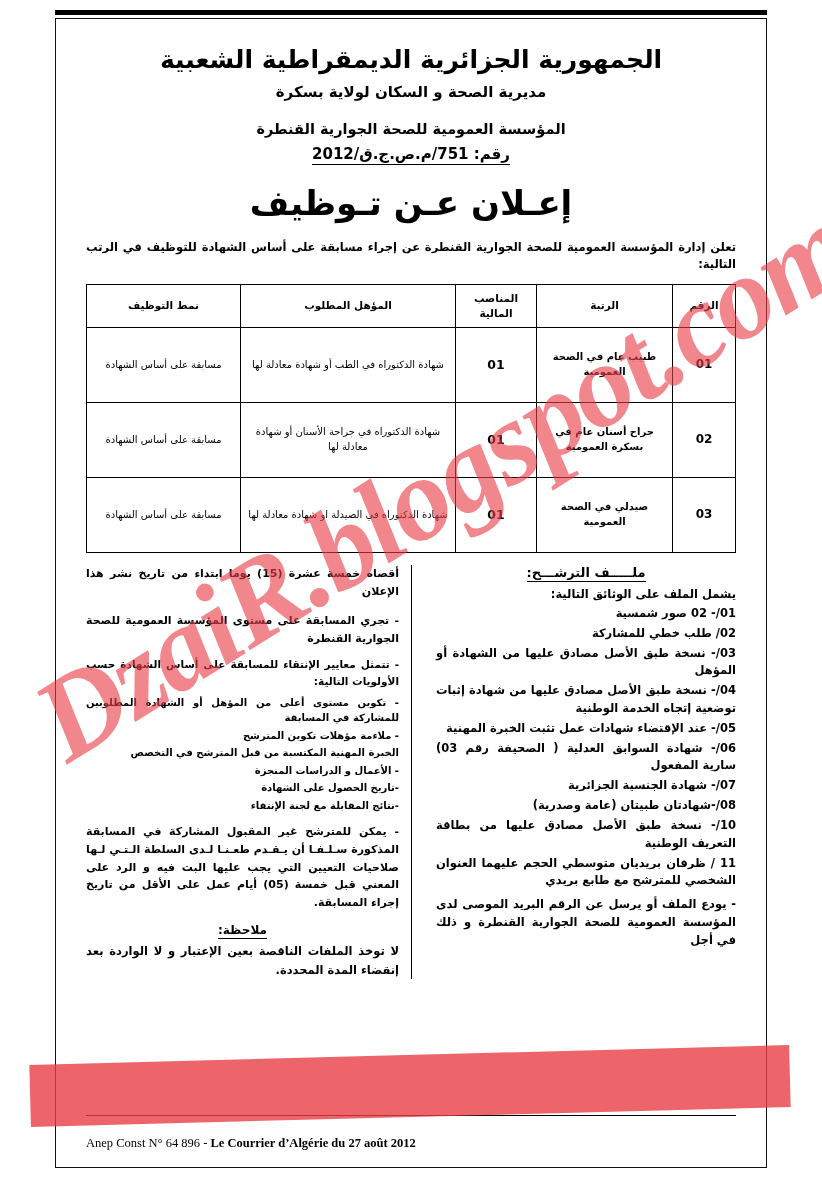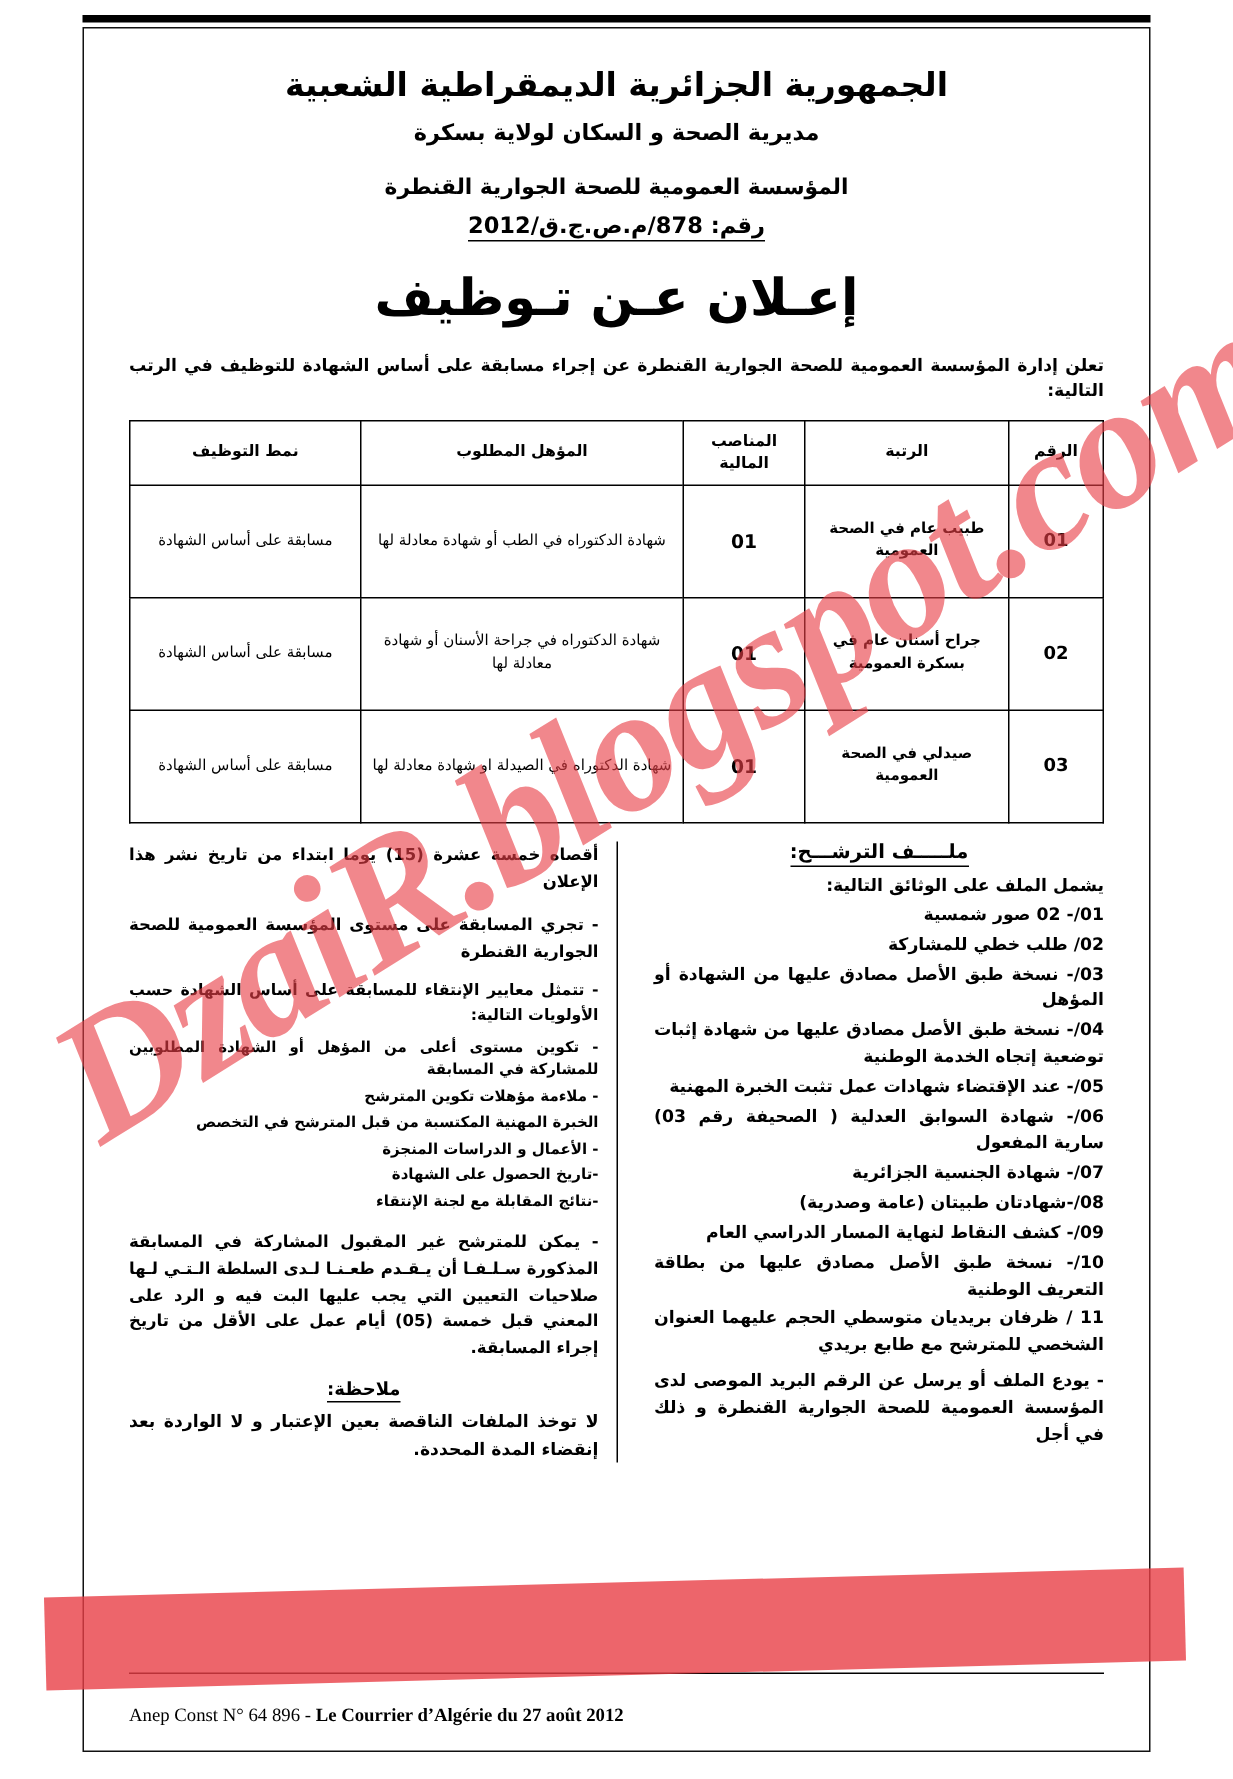--- a/index.html
+++ b/index.html
@@ -28,21 +28,21 @@
   .inner{
     position:relative;
     width:100%; height:100%;
     padding:26px 30px 0 30px;
     box-sizing:border-box;
   }
 
   
   .hdr{text-align:center;}
   .hdr-1{
-    font-size:22px;font-weight:bold;letter-spacing:-0.5px;
+    font-size:25px;font-weight:bold;letter-spacing:-0.5px;
     margin-bottom:9px;
   }
   .hdr-2{
     font-size:15px;font-weight:bold;margin-bottom:20px;
   }
   .hdr-3{
     font-size:14.5px;font-weight:bold;margin-bottom:7px;
   }
   .hdr-4{
     font-size:15px;font-weight:bold;
@@ -221,21 +221,21 @@
 
 <div class="topbar"></div>
 
 <div class="page">
   <div class="inner">
 
     <div class="hdr">
       <div class="hdr-1">الجمهورية الجزائرية الديمقراطية الشعبية</div>
       <div class="hdr-2">مديرية الصحة و السكان لولاية بسكرة</div>
       <div class="hdr-3">المؤسسة العمومية للصحة الجوارية القنطرة</div>
-      <div><span class="hdr-4">رقم: 878/م.ص.ج.ق/2012</span></div>
+      <div><span class="hdr-4">رقم: 751/م.ص.ج.ق/2012</span></div>
     </div>
 
     <div class="title">إعـلان عـن تـوظيف</div>
 
     <div class="lead">تعلن إدارة المؤسسة العمومية للصحة الجوارية القنطرة عن إجراء مسابقة على أساس الشهادة للتوظيف في الرتب التالية:</div>
 
     <table class="jobs">
       <thead>
         <tr>
           <th class="c-num">الرقم</th>
@@ -279,21 +279,20 @@
         <div class="intro">يشمل الملف على الوثائق التالية:</div>
         <ul class="docs">
           <li>01/- 02 صور شمسية</li>
           <li>02/ طلب خطي للمشاركة</li>
           <li>03/- نسخة طبق الأصل مصادق عليها من الشهادة أو المؤهل</li>
           <li>04/- نسخة طبق الأصل مصادق عليها من شهادة إثبات توضعية إتجاه الخدمة الوطنية</li>
           <li>05/- عند الإقتضاء شهادات عمل تثبت الخبرة المهنية</li>
           <li>06/- شهادة السوابق العدلية ( الصحيفة رقم 03) سارية المفعول</li>
           <li>07/- شهادة الجنسية الجزائرية</li>
           <li>08/-شهادتان طبيتان (عامة وصدرية)</li>
-          <li>09/- كشف النقاط لنهاية المسار الدراسي العام</li>
           <li>10/- نسخة طبق الأصل مصادق عليها من بطاقة التعريف الوطنية</li>
           <li>11 / ظرفان بريديان متوسطي الحجم عليهما العنوان الشخصي للمترشح مع طابع بريدي</li>
         </ul>
         <div class="note-line">- يودع الملف أو يرسل عن الرقم البريد الموصى لدى المؤسسة العمومية للصحة الجوارية القنطرة و ذلك في أجل</div>
       </div>
 
       <div class="col-left">
         <div class="lc-p lc-first">أقصاه خمسة عشرة (15) يوما ابتداء من تاريخ نشر هذا الإعلان</div>
         <div class="lc-p">- تجري المسابقة على مستوى المؤسسة العمومية للصحة الجوارية القنطرة</div>
         <div class="lc-sub">- تتمثل معايير الإنتقاء للمسابقة على أساس الشهادة حسب الأولويات التالية:</div>

